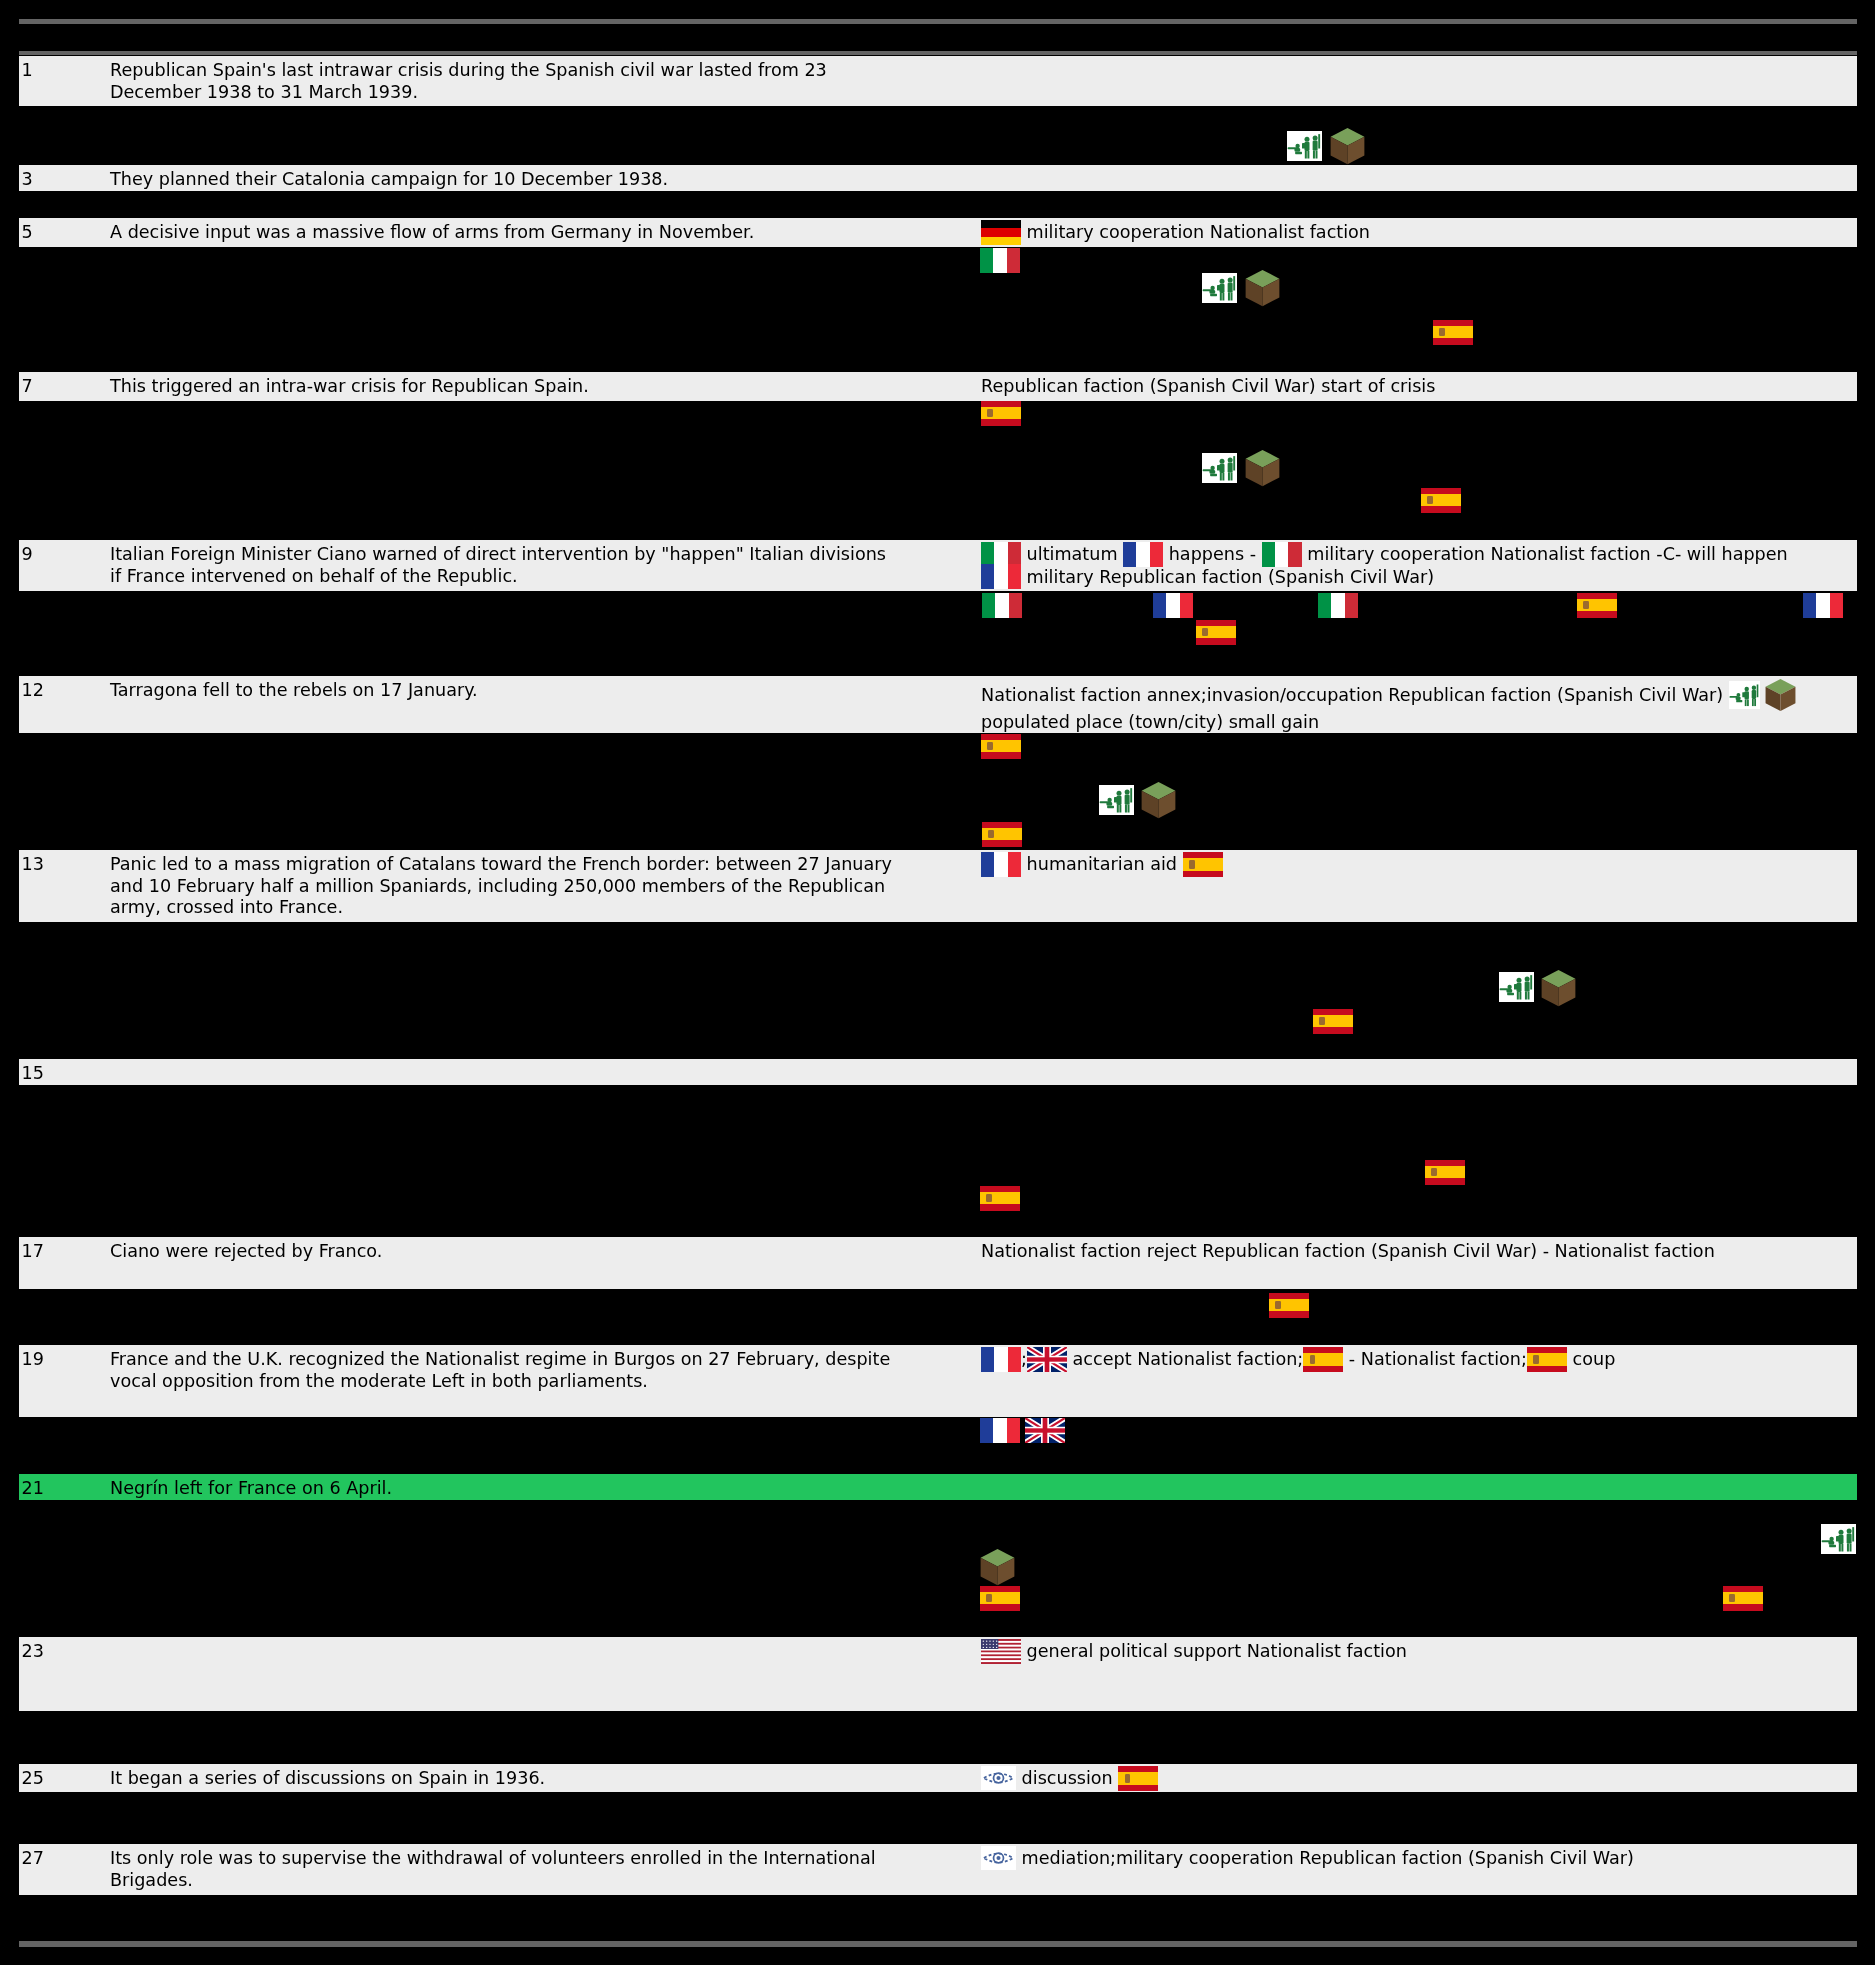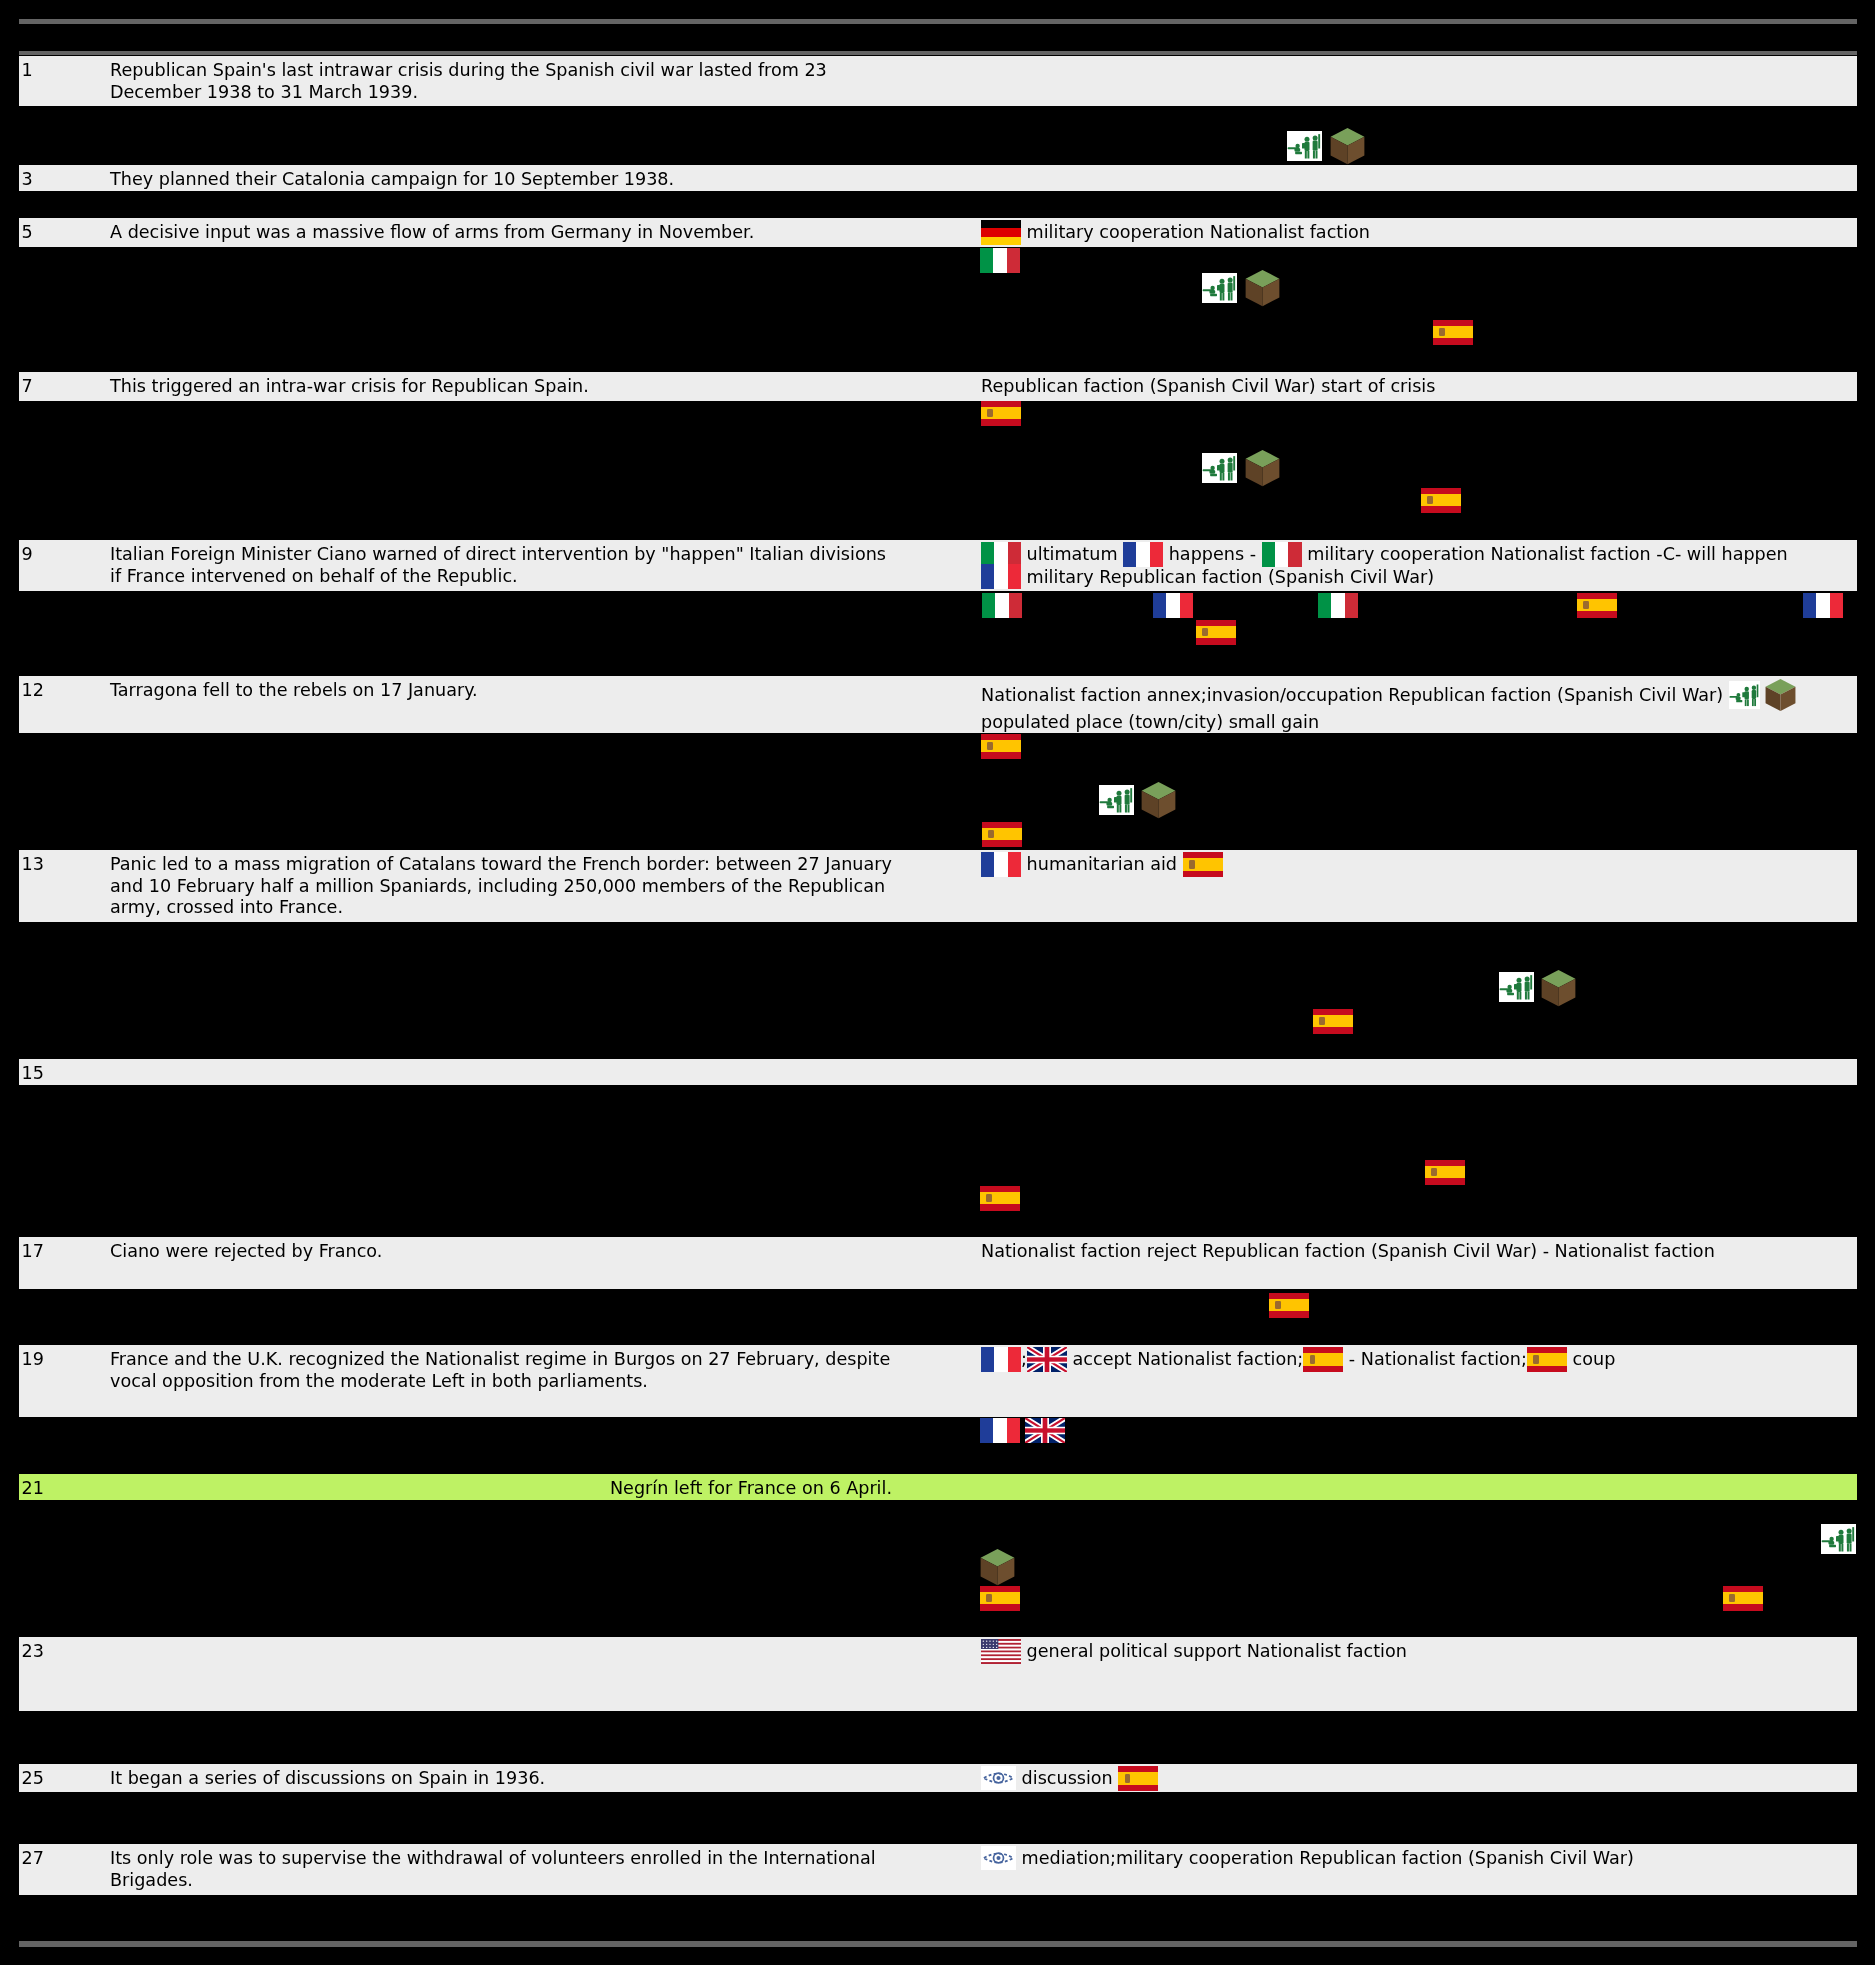--- a/index.html
+++ b/index.html
@@ -42,21 +42,21 @@
     <div class="bar" style="top: 19px; height: 5px; background: rgb(100, 100, 100);"></div>
     <div class="bar" style="top: 51px; height: 4.4px; background: rgb(100, 100, 100);"></div>
     <div class="bar" style="top: 1941px; height: 6.3px; background: rgb(100, 100, 100);"></div>
     <div class="row" style="top: 56px; height: 50px; background: rgb(237, 237, 237); color: rgb(0, 0, 0);">
       <span class="row-num">1</span>
       <div class="row-text">Republican Spain's last intrawar crisis during the Spanish civil war lasted from 23 December 1938 to 31 March 1939.</div>
       <div class="row-ann"></div>
     </div>
     <div class="row" style="top: 165px; height: 26px; background: rgb(237, 237, 237); color: rgb(0, 0, 0);">
       <span class="row-num">3</span>
-      <div class="row-text">They planned their Catalonia campaign for 10 September 1938.</div>
+      <div class="row-text">They planned their Catalonia campaign for 10 December 1938.</div>
       <div class="row-ann"></div>
     </div>
     <div class="row" style="top: 218px; height: 29px; background: rgb(237, 237, 237); color: rgb(0, 0, 0);">
       <span class="row-num">5</span>
       <div class="row-text">A decisive input was a massive flow of arms from Germany in November.</div>
       <div class="row-ann"><span class="flag flag-de"><span class="st" style="background: rgb(0, 0, 0); left: 0px; right: 0px; top: 0%; height: 33.4%;"></span><span class="st" style="background: rgb(221, 0, 0); left: 0px; right: 0px; top: 33.4%; height: 33.3%;"></span><span class="st" style="background: rgb(255, 206, 0); left: 0px; right: 0px; top: 66.7%; height: 33.3%;"></span></span><span class="ann-t"> military cooperation Nationalist faction</span></div>
     </div>
     <div class="row" style="top: 372px; height: 29px; background: rgb(237, 237, 237); color: rgb(0, 0, 0);">
       <span class="row-num">7</span>
       <div class="row-text">This triggered an intra-war crisis for Republican Spain.</div>
@@ -113,21 +113,21 @@
       <div class="row-ann"><span class="flag flag-fr"><span class="st" style="background: rgb(31, 61, 153); top: 0px; bottom: 0px; left: 0%; width: 33.4%;"></span><span class="st" style="background: rgb(255, 255, 255); top: 0px; bottom: 0px; left: 33.4%; width: 33.3%;"></span><span class="st" style="background: rgb(237, 41, 57); top: 0px; bottom: 0px; left: 66.7%; width: 33.3%;"></span></span><span class="ann-t">;</span><span class="flag flag-gb"><svg viewBox="0 0 60 40" width="100%" height="100%" preserveAspectRatio="none">
             <rect width="60" height="40" fill="#012169"></rect>
             <path d="M0,0 L60,40 M60,0 L0,40" stroke="#ffffff" stroke-width="9"></path>
             <path d="M0,0 L60,40 M60,0 L0,40" stroke="#c8102e" stroke-width="3.5"></path>
             <rect x="24" width="12" height="40" fill="#ffffff"></rect>
             <rect y="14" width="60" height="12" fill="#ffffff"></rect>
             <rect x="26.5" width="7" height="40" fill="#c8102e"></rect>
             <rect y="16.5" width="60" height="7" fill="#c8102e"></rect>
           </svg></span><span class="ann-t"> accept Nationalist faction;</span><span class="flag flag-es"><span class="st" style="background: rgb(198, 11, 30); left: 0px; right: 0px; top: 0%; height: 25%;"></span><span class="st" style="background: rgb(255, 196, 0); left: 0px; right: 0px; top: 25%; height: 50%;"></span><span class="st" style="background: rgb(198, 11, 30); left: 0px; right: 0px; top: 75%; height: 25%;"></span><span class="emblem" style="background: rgb(154, 106, 47);"></span></span><span class="ann-t"> - Nationalist faction;</span><span class="flag flag-es"><span class="st" style="background: rgb(198, 11, 30); left: 0px; right: 0px; top: 0%; height: 25%;"></span><span class="st" style="background: rgb(255, 196, 0); left: 0px; right: 0px; top: 25%; height: 50%;"></span><span class="st" style="background: rgb(198, 11, 30); left: 0px; right: 0px; top: 75%; height: 25%;"></span><span class="emblem" style="background: rgb(154, 106, 47);"></span></span><span class="ann-t"> coup</span></div>
     </div>
-    <div class="row" style="top: 1474px; height: 26px; background: #bef264; color: rgb(0, 0, 0); text-align: right;">
+    <div class="row" style="top: 1474px; height: 26px; background: #22c55e; color: rgb(0, 0, 0);">
       <span class="row-num">21</span>
       <div class="row-text">Negrín left for France on 6 April.</div>
       <div class="row-ann"></div>
     </div>
     <div class="row" style="top: 1637px; height: 74px; background: rgb(237, 237, 237); color: rgb(0, 0, 0);">
       <span class="row-num">23</span>
       <div class="row-ann"><span class="flag flag-us"><svg viewBox="0 0 60 40" width="100%" height="100%" preserveAspectRatio="none">
             <rect x="0" y="0.00" width="60" height="3.23" fill="#b22234"></rect>
             <rect x="0" y="3.08" width="60" height="3.23" fill="#ffffff"></rect>
             <rect x="0" y="6.15" width="60" height="3.23" fill="#b22234"></rect>

